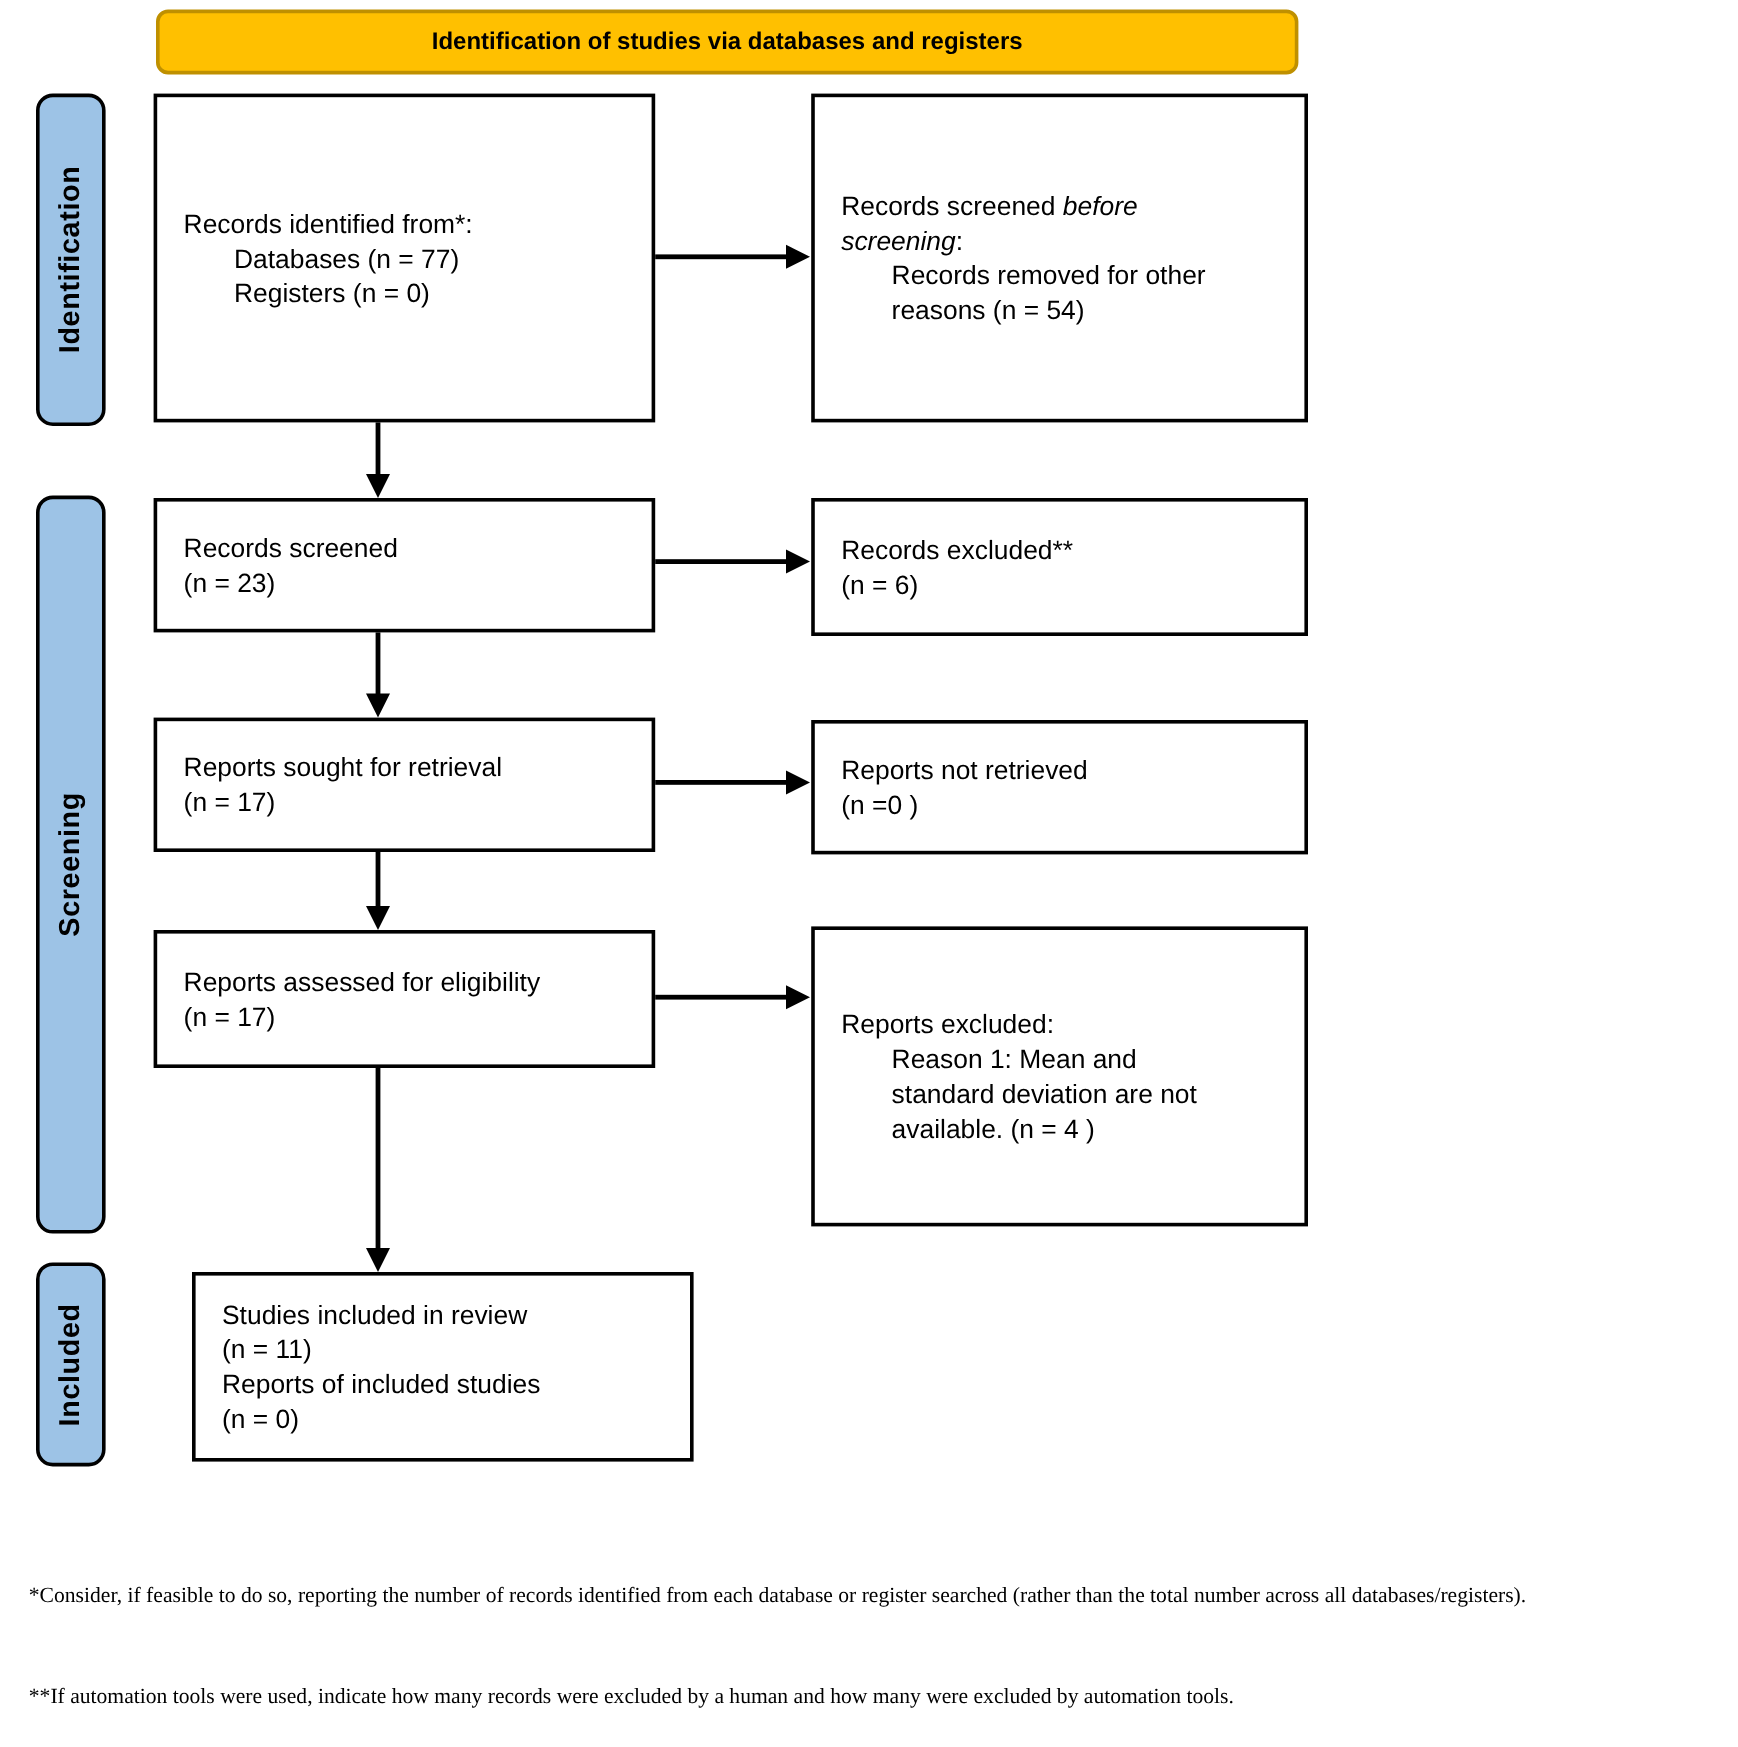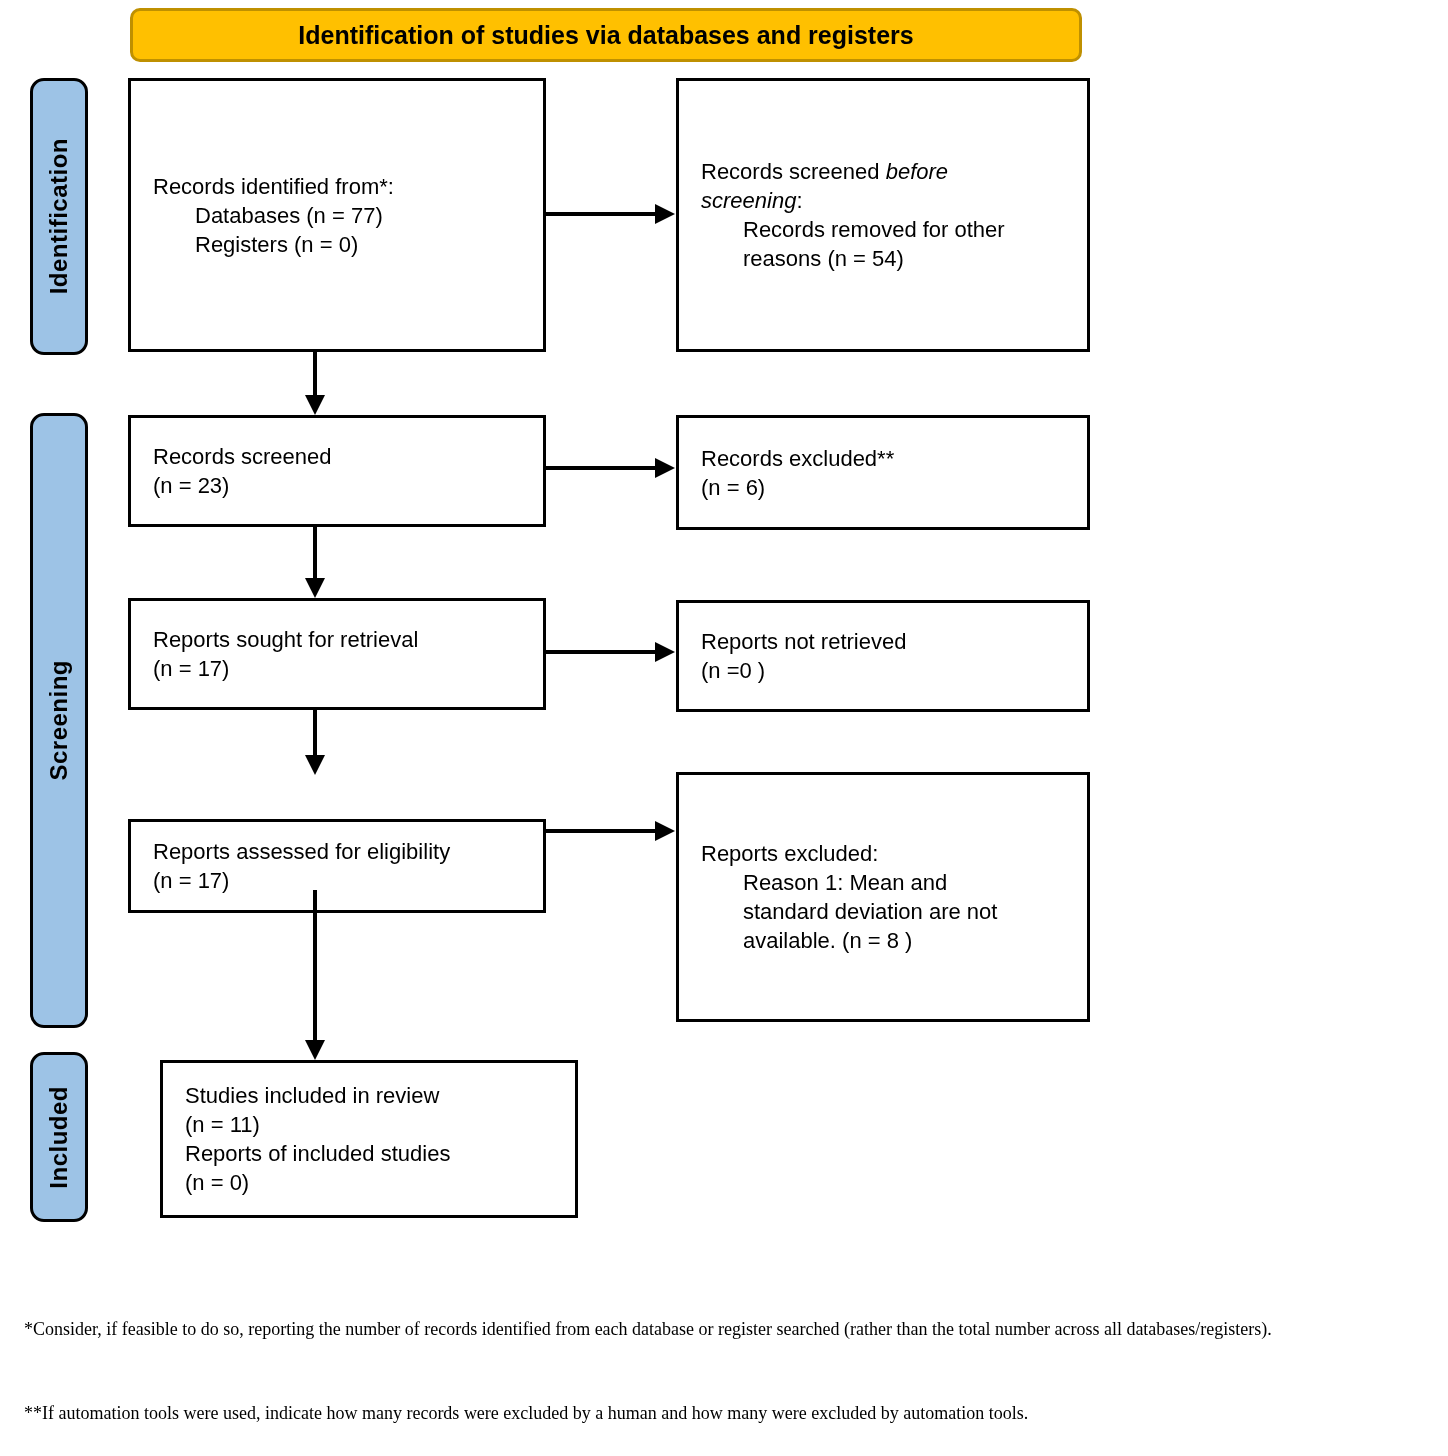--- a/index.html
+++ b/index.html
@@ -20,21 +20,21 @@
   .banner {
     position: absolute;
     left: 130px; top: 8px;
     width: 952px; height: 54px;
     background: #FFC000;
     border: 3px solid #BF9000;
     border-radius: 10px;
     display: flex;
     align-items: center;
     justify-content: center;
-    font-size: 25px;
+    font-size: 20px;
     font-weight: bold;
   }
 
   
   .stage-bar {
     position: absolute;
     left: 30px;
     width: 58px;
     background: #9DC3E6;
     border: 3px solid #000000;
@@ -68,21 +68,21 @@
     line-height: 29px;
   }
   .col-left  { left: 128px; width: 418px; }
   .col-right { left: 676px; width: 414px; }
   .box-1  { top: 78px;   height: 274px; }
   .rbox-1 { top: 78px;   height: 274px; }
   .box-2  { top: 415px;  height: 112px; }
   .rbox-2 { top: 415px;  height: 115px; }
   .box-3  { top: 598px;  height: 112px; }
   .rbox-3 { top: 600px;  height: 112px; }
-  .box-4  { top: 775px;  height: 94px; margin-top: 44px; }
+  .box-4  { top: 775px;  height: 115px; }
   .rbox-4 { top: 772px;  height: 250px; }
   .box-5  { top: 1060px; height: 158px; margin-left: 32px; }
 
   .line { min-height: 29px; }
   .line.indent { padding-left: 42px; }
   .em { font-style: italic; }
 
   
   .arrow-h {
     position: absolute;
@@ -206,21 +206,21 @@
     <div>
         <div class="line"><span>Reports not retrieved</span></div>
         <div class="line"><span>(n =0 )</span></div>
       </div>
   </div>
   <div class="flow-box col-right rbox-4">
     <div>
         <div class="line"><span>Reports excluded:</span></div>
         <div class="line indent"><span>Reason 1: Mean and</span></div>
         <div class="line indent"><span>standard deviation are not</span></div>
-        <div class="line indent"><span>available. (n = 8 )</span></div>
+        <div class="line indent"><span>available. (n = 4 )</span></div>
       </div>
   </div>
 
   <div class="arrow-h ah-1"></div>
   <div class="arrow-h ah-2"></div>
   <div class="arrow-h ah-3"></div>
   <div class="arrow-h ah-4"></div>
   <div class="arrow-v av-1"></div>
   <div class="arrow-v av-2"></div>
   <div class="arrow-v av-3"></div>

